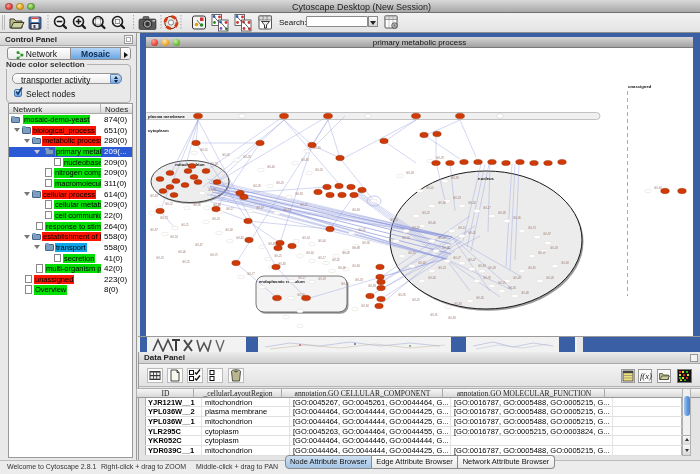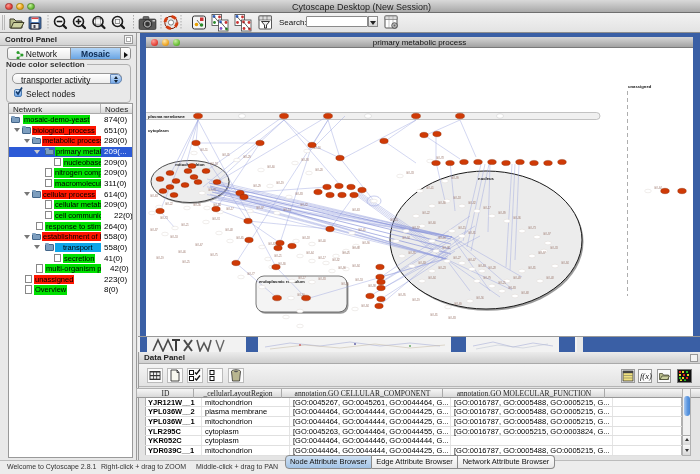--- a/index.html
+++ b/index.html
@@ -221,50 +221,50 @@
           <span style="position:absolute;left:93px;top:0.5px;font-size:8px;line-height:9.3px;color:#000;background:#fff;padding-left:2px;width:27px;">614(0)</span>
         </div>
 <div style="position:absolute;left:0;top:95.7px;width:123px;height:10.65px;">
           <span style="position:absolute;left:36px;top:0.5px;width:6.5px;height:8.5px;background:#fff;border:0.6px solid #888;"></span>
           <span style="position:absolute;left:45px;top:0.5px;font-size:7.5px;line-height:9.3px;background:#00e000;color:#000;white-space:nowrap;padding:0 1px;max-width:47px;overflow:hidden;display:inline-block;">cellular metabolic process</span>
           <span style="position:absolute;left:93px;top:0.5px;font-size:8px;line-height:9.3px;color:#000;background:#fff;padding-left:2px;width:27px;">209(0)</span>
         </div>
 <div style="position:absolute;left:0;top:106.4px;width:123px;height:10.65px;">
           <span style="position:absolute;left:36px;top:0.5px;width:6.5px;height:8.5px;background:#fff;border:0.6px solid #888;"></span>
           <span style="position:absolute;left:45px;top:0.5px;font-size:7.5px;line-height:9.3px;background:#00e000;color:#000;white-space:nowrap;padding:0 1px;max-width:47px;overflow:hidden;display:inline-block;">cell communication</span>
-          <span style="position:absolute;left:93px;top:0.5px;font-size:8px;line-height:9.3px;color:#000;background:#fff;padding-left:12px;width:27px;">22(0)</span>
+          <span style="position:absolute;left:93px;top:0.5px;font-size:8px;line-height:9.3px;color:#000;background:#fff;padding-left:2px;width:27px;">22(0)</span>
         </div>
 <div style="position:absolute;left:0;top:117.0px;width:123px;height:10.65px;">
           <span style="position:absolute;left:27px;top:0.5px;width:6.5px;height:8.5px;background:#fff;border:0.6px solid #888;"></span>
           <span style="position:absolute;left:36px;top:0.5px;font-size:7.5px;line-height:9.3px;background:#00e000;color:#000;white-space:nowrap;padding:0 1px;max-width:56px;overflow:hidden;display:inline-block;">response to stimulus</span>
           <span style="position:absolute;left:93px;top:0.5px;font-size:8px;line-height:9.3px;color:#000;background:#fff;padding-left:2px;width:27px;">264(0)</span>
         </div>
 <div style="position:absolute;left:0;top:127.7px;width:123px;height:10.65px;">
           <span style="position:absolute;left:15px;top:3px;width:0;height:0;border-left:3.2px solid transparent;border-right:3.2px solid transparent;border-top:4.5px solid #777;"></span>
           <span style="position:absolute;left:23px;top:2px;width:9px;height:6.5px;background:#7d9ebf;border:0.5px solid #44668a;border-radius:1px;"></span>
           <span style="position:absolute;left:23px;top:1px;width:4px;height:2px;background:#7d9ebf;border-radius:1px 1px 0 0;"></span>
           <span style="position:absolute;left:33px;top:0.5px;font-size:7.5px;line-height:9.3px;background:#ff1500;color:#000;white-space:nowrap;padding:0 1px;max-width:59px;overflow:hidden;display:inline-block;">establishment of localization</span>
           <span style="position:absolute;left:93px;top:0.5px;font-size:8px;line-height:9.3px;color:#000;background:#fff;padding-left:2px;width:27px;">558(0)</span>
         </div>
 <div style="position:absolute;left:0;top:138.3px;width:123px;height:10.65px;">
           <span style="position:absolute;left:25px;top:3px;width:0;height:0;border-left:3.2px solid transparent;border-right:3.2px solid transparent;border-top:4.5px solid #777;"></span>
           <span style="position:absolute;left:36px;top:2px;width:9px;height:6.5px;background:#7d9ebf;border:0.5px solid #44668a;border-radius:1px;"></span>
           <span style="position:absolute;left:36px;top:1px;width:4px;height:2px;background:#7d9ebf;border-radius:1px 1px 0 0;"></span>
-          <span style="position:absolute;left:46px;top:0.5px;font-size:7.5px;line-height:9.3px;background:#0ea5e9;color:#000;white-space:nowrap;padding:0 8px;max-width:46px;overflow:hidden;display:inline-block;">transport</span>
+          <span style="position:absolute;left:46px;top:0.5px;font-size:7.5px;line-height:9.3px;background:#0ea5e9;color:#000;white-space:nowrap;padding:0 1px;max-width:46px;overflow:hidden;display:inline-block;">transport</span>
           <span style="position:absolute;left:93px;top:0.5px;font-size:8px;line-height:9.3px;color:#000;background:#fff;padding-left:2px;width:27px;">558(0)</span>
         </div>
 <div style="position:absolute;left:0;top:149.0px;width:123px;height:10.65px;">
           <span style="position:absolute;left:45px;top:0.5px;width:6.5px;height:8.5px;background:#fff;border:0.6px solid #888;"></span>
           <span style="position:absolute;left:54px;top:0.5px;font-size:7.5px;line-height:9.3px;background:#00e000;color:#000;white-space:nowrap;padding:0 1px;max-width:38px;overflow:hidden;display:inline-block;">secretion</span>
           <span style="position:absolute;left:93px;top:0.5px;font-size:8px;line-height:9.3px;color:#000;background:#fff;padding-left:2px;width:27px;">41(0)</span>
         </div>
 <div style="position:absolute;left:0;top:159.6px;width:123px;height:10.65px;">
           <span style="position:absolute;left:27px;top:0.5px;width:6.5px;height:8.5px;background:#fff;border:0.6px solid #888;"></span>
           <span style="position:absolute;left:36px;top:0.5px;font-size:7.5px;line-height:9.3px;background:#00e000;color:#000;white-space:nowrap;padding:0 1px;max-width:56px;overflow:hidden;display:inline-block;">multi-organism process</span>
-          <span style="position:absolute;left:93px;top:0.5px;font-size:8px;line-height:9.3px;color:#000;background:#fff;padding-left:8px;width:27px;">42(0)</span>
+          <span style="position:absolute;left:93px;top:0.5px;font-size:8px;line-height:9.3px;color:#000;background:#fff;padding-left:2px;width:27px;">42(0)</span>
         </div>
 <div style="position:absolute;left:0;top:170.2px;width:123px;height:10.65px;">
           <span style="position:absolute;left:16px;top:0.5px;width:6.5px;height:8.5px;background:#fff;border:0.6px solid #888;"></span>
           <span style="position:absolute;left:25px;top:0.5px;font-size:7.5px;line-height:9.3px;background:#ff1500;color:#000;white-space:nowrap;padding:0 1px;max-width:67px;overflow:hidden;display:inline-block;">unassigned</span>
           <span style="position:absolute;left:93px;top:0.5px;font-size:8px;line-height:9.3px;color:#000;background:#fff;padding-left:2px;width:27px;">223(0)</span>
         </div>
 <div style="position:absolute;left:0;top:180.9px;width:123px;height:10.65px;">
           <span style="position:absolute;left:16px;top:0.5px;width:6.5px;height:8.5px;background:#fff;border:0.6px solid #888;"></span>
           <span style="position:absolute;left:25px;top:0.5px;font-size:7.5px;line-height:9.3px;background:#00e000;color:#000;white-space:nowrap;padding:0 1px;max-width:67px;overflow:hidden;display:inline-block;">Overview</span>
           <span style="position:absolute;left:93px;top:0.5px;font-size:8px;line-height:9.3px;color:#000;background:#fff;padding-left:2px;width:27px;">8(0)</span>

